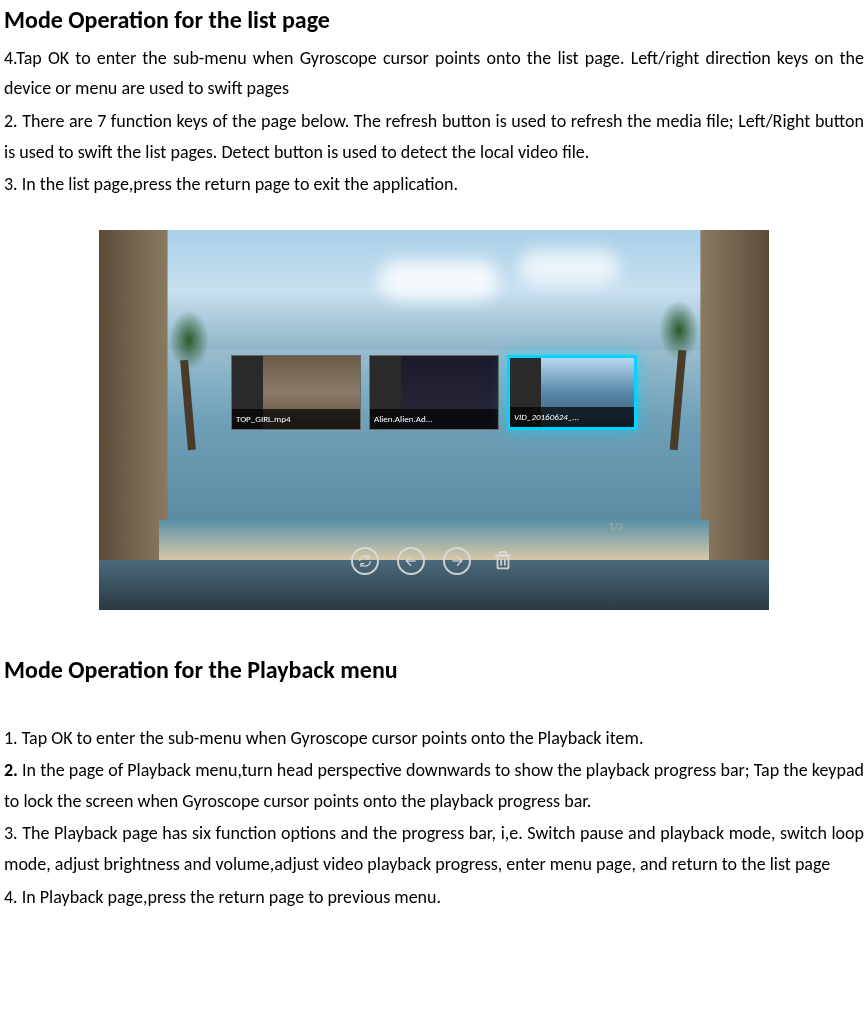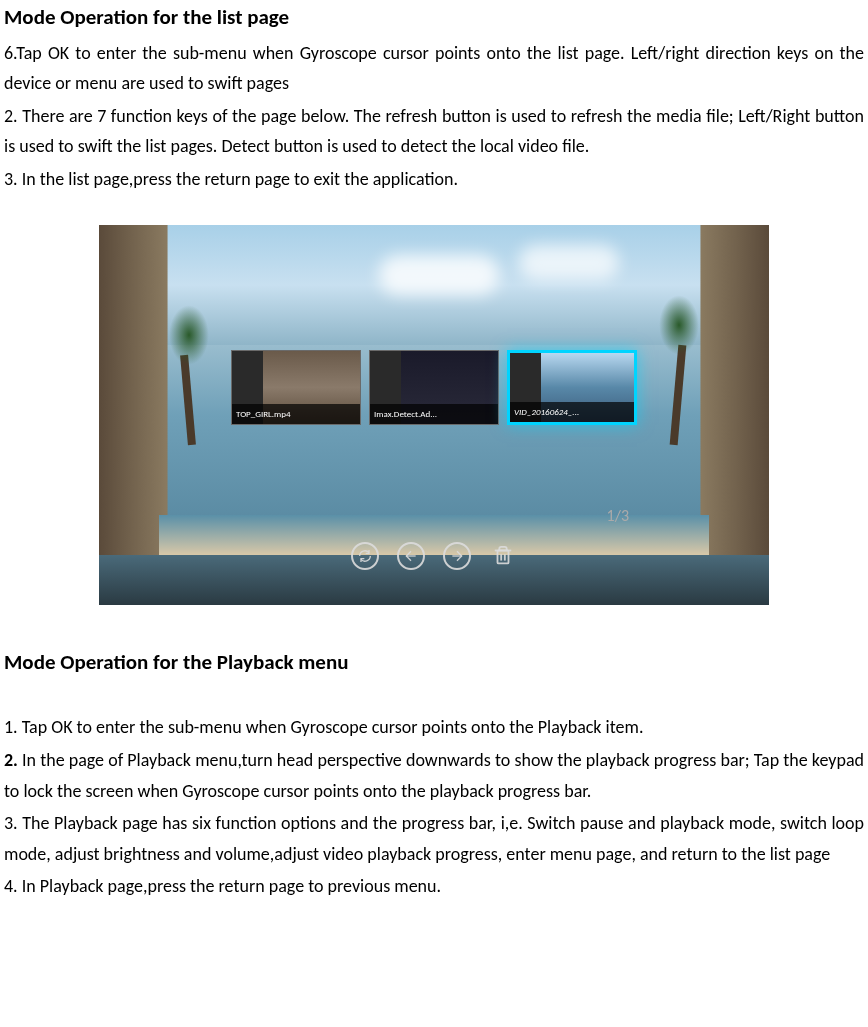--- a/index.html
+++ b/index.html
@@ -11,21 +11,21 @@
       font-family: Calibri, Arial, sans-serif;
       font-size: 18px;
       line-height: 1.7;
       color: #000;
       background: #fff;
       width: 868px;
       padding: 0 4px;
     }
     .heading {
       font-weight: bold;
-      font-size: 21px;
+      font-size: 24px;
       margin-bottom: 2px;
     }
     .para {
       text-align: justify;
       text-justify: inter-word;
       margin-bottom: 2px;
     }
     .screenshot-container {
       width: 670px;
       height: 380px;
@@ -212,23 +212,23 @@
       background: linear-gradient(to bottom, #b8d8f0 0%, #5888a8 50%, #3a5a7a 100%);
     }
     .thumb-content-room {
       width: 100%;
       height: 100%;
       background: linear-gradient(to bottom, #f0f0f0 0%, #d0d0d0 100%);
     }
     .page-indicator {
       position: absolute;
       bottom: 75px;
-      right: 140px;
+      right: 146px;
       color: #aaa;
-      font-size: 16px;
+      font-size: 10px;
     }
     .toolbar {
       position: absolute;
       bottom: 35px;
       left: 50%;
       transform: translateX(-50%);
       display: flex;
       gap: 18px;
       align-items: center;
     }
@@ -262,21 +262,21 @@
       height: 30px;
     }
     .bold-inline {
       font-weight: bold;
     }
   </style>
 </head>
 <body>
 
 <div class="heading">Mode Operation for the list page</div>
-<div class="para">6.Tap OK to enter the sub-menu when Gyroscope cursor points onto the list page. Left/right direction keys on the device or menu are used to swift pages</div>
+<div class="para">4.Tap OK to enter the sub-menu when Gyroscope cursor points onto the list page. Left/right direction keys on the device or menu are used to swift pages</div>
 <div class="para">2.  There are 7 function keys of the page below. The refresh button is used to refresh the media file; Left/Right button is used to swift the list pages. Detect button is used to detect the local video file.</div>
 <div class="para">3. In the list page,press the return page to exit the application.</div>
 
 <div class="screenshot-container">
   <div class="vr-room">
     <div class="sky-area"></div>
     <div class="cloud1"></div>
     <div class="cloud2"></div>
     <div class="wall-left"></div>
     <div class="wall-right"></div>
@@ -292,21 +292,21 @@
     <div class="floor"></div>
   </div>
 
   <div class="thumbnails-grid">
     <div class="thumb">
       <div class="thumb-content-city"></div>
       <div class="thumb-label">TOP_GIRL.mp4</div>
     </div>
     <div class="thumb">
       <div class="thumb-content-dark"></div>
-      <div class="thumb-label">Imax.Detect.Ad...</div>
+      <div class="thumb-label">Alien.Alien.Ad...</div>
     </div>
     <div class="thumb thumb-selected">
       <div class="thumb-content-mountain"></div>
       <div class="thumb-label">VID_20160624_...</div>
     </div>
   </div>
 
   <div class="page-indicator">1/3</div>
 
   <div class="toolbar">

